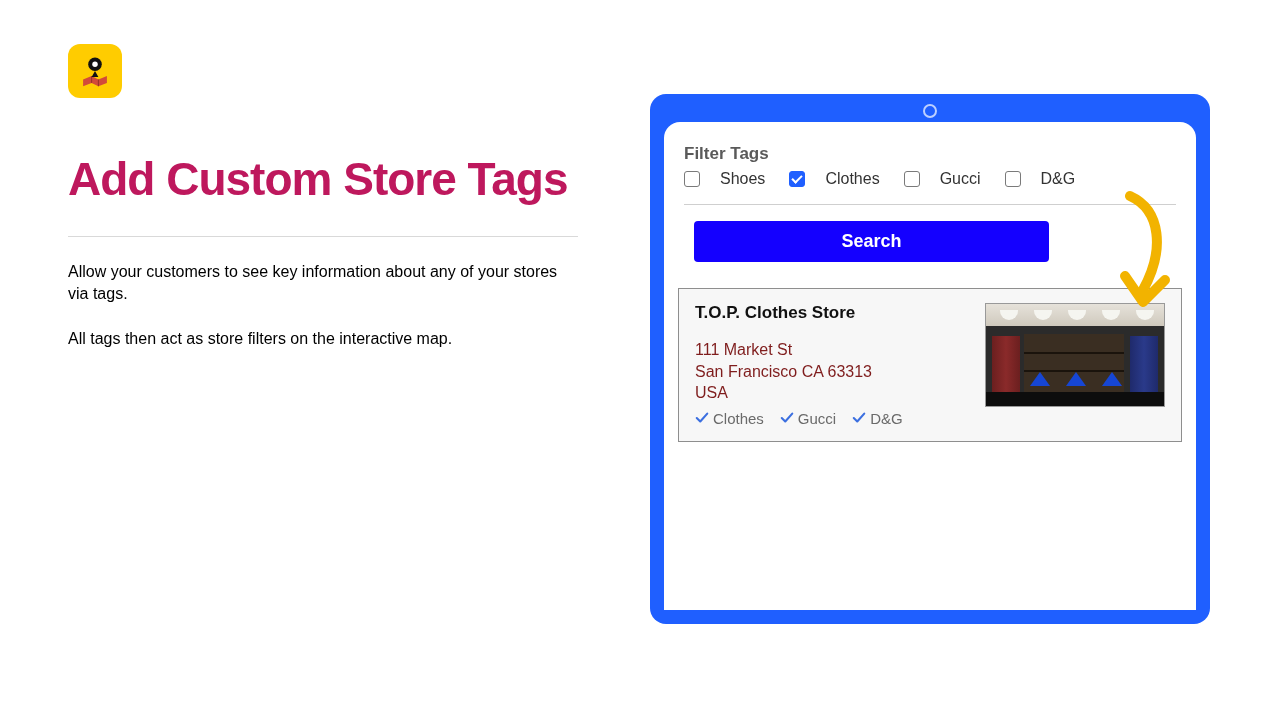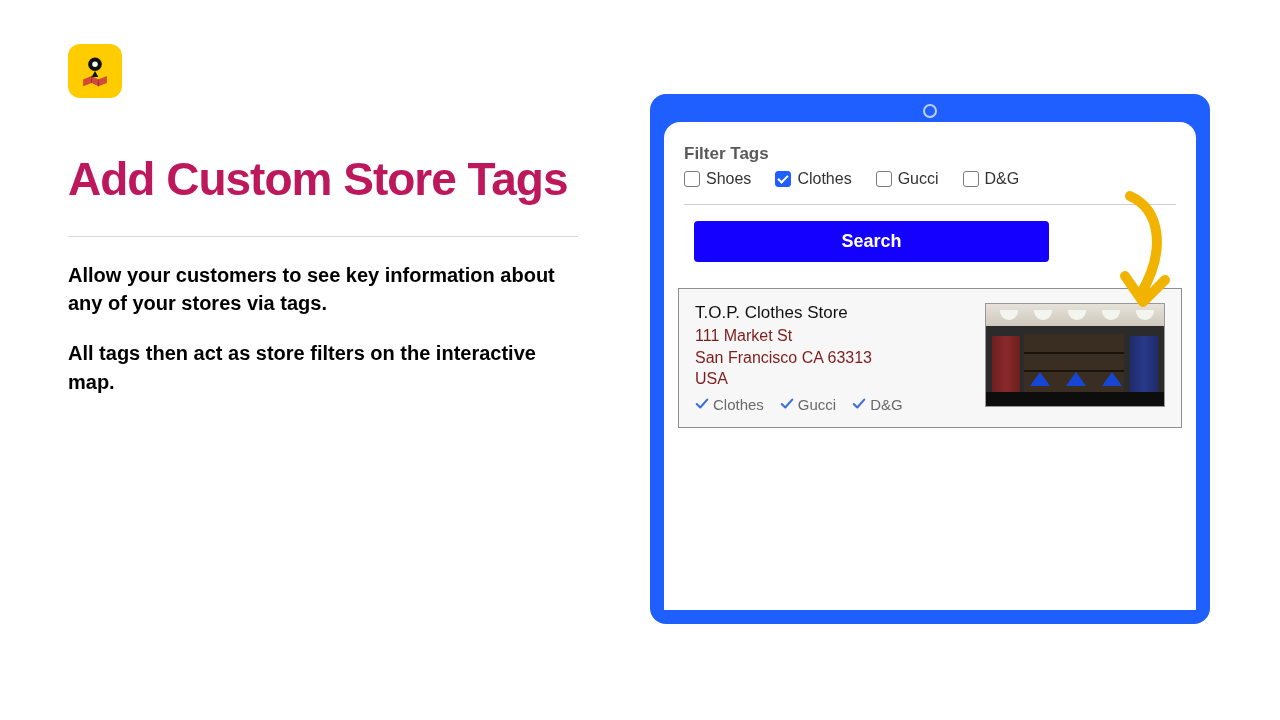--- a/index.html
+++ b/index.html
@@ -2,42 +2,42 @@
 <html><head>
 <meta charset="utf-8">
 <style>
 *{box-sizing:border-box;margin:0;padding:0}
 body{font-family:-apple-system,BlinkMacSystemFont,"Segoe UI",Helvetica,Arial,sans-serif;background:#fff;width:1280px;height:720px;overflow:hidden;position:relative}
 .left-col{position:absolute;left:68px;top:44px;width:520px}
 .app-icon{width:54px;height:54px;background:#ffcc00;border-radius:12px;display:flex;align-items:center;justify-content:center;margin-bottom:56px}
 .app-icon svg{width:34px;height:34px}
 .heading{font-size:46px;font-weight:800;line-height:1.12;letter-spacing:-1px;color:#be185d;margin-bottom:30px}
 .divider{border:none;border-top:1px solid #d9d9d9;margin-bottom:24px;width:510px}
-.body-text{font-size:20px;line-height:1.42;color:#000;font-weight:700;width:510px}
+.body-text{font-size:16px;line-height:1.42;color:#000;font-weight:400;width:510px}
 .body-text p{margin-bottom:22px}
 
 .device-frame{position:absolute;left:650px;top:94px;width:560px;height:530px;background:#1f5fff;border-radius:16px;padding:28px 14px 14px 14px}
 .device-notches{position:absolute;top:10px;left:0;right:0;display:flex;justify-content:center;gap:20px}
 .notch-dot{width:14px;height:14px;border:2px solid rgba(255,255,255,.7);border-radius:50%}
 
 .screen{background:#fff;border-radius:16px 16px 0 0;width:100%;height:100%;padding:22px 20px 0 20px;position:relative;overflow:hidden}
 
 .filter-section{border-bottom:1px solid #cfcfcf;padding-bottom:16px;margin-bottom:16px}
 .filter-title{font-size:17px;font-weight:700;color:#5a5a5a;margin-bottom:6px}
 .filter-row{display:flex;gap:24px;align-items:center;flex-wrap:wrap}
-.filter-item{display:flex;align-items:center;gap:6px;font-size:16px;color:#333}
+.filter-item{display:flex;align-items:center;gap:20px;font-size:16px;color:#333}
 .cb{width:16px;height:16px;border:1.5px solid #7a7a7a;border-radius:3px;background:#fff;display:inline-flex;align-items:center;justify-content:center;flex-shrink:0}
 .cb.checked{background:#1f5fff;border-color:#1f5fff}
 .cb.checked::after{content:"";width:4px;height:8px;border:solid #fff;border-width:0 2px 2px 0;transform:rotate(45deg);margin-top:-2px}
 
 .search-btn{display:block;width:355px;height:41px;background:#1400ff;color:#fff;font-size:18px;font-weight:700;border:none;border-radius:4px;margin:0 0 26px 10px;cursor:pointer}
 
 .store-card{border:1.5px solid #8e8e8e;background:#f7f7f7;padding:14px 16px;display:flex;gap:16px;align-items:flex-start;margin-left:-6px;margin-right:-6px}
 .store-left{flex:1}
-.store-name{font-size:17px;font-weight:400;color:#111;margin-bottom:2px}
+.store-name{font-size:17px;font-weight:700;color:#111;margin-bottom:16px}
 .store-line{font-size:16px;color:#7f1d1d;line-height:1.35}
 .store-tags{margin-top:6px;display:flex;flex-wrap:wrap;gap:4px 16px}
 .tag-chip{display:flex;align-items:center;gap:4px;font-size:15px;color:#6a6a6a}
 .tag-chip svg{width:14px;height:14px}
 
 .store-img{width:180px;height:104px;border:1px solid #999;background:#2b2b2b;position:relative;overflow:hidden;flex-shrink:0}
 .store-img .ceiling{position:absolute;top:0;left:0;right:0;height:22px;background:linear-gradient(#e6e2da,#cfc9bd)}
 .store-img .lamp{position:absolute;top:6px;width:18px;height:10px;background:#f5f5f0;border-radius:0 0 10px 10px}
 .store-img .shelf{position:absolute;left:38px;top:30px;width:100px;height:60px;background:#3a2e22}
 .store-img .shelf-line{position:absolute;left:38px;width:100px;height:2px;background:#1a130c}

